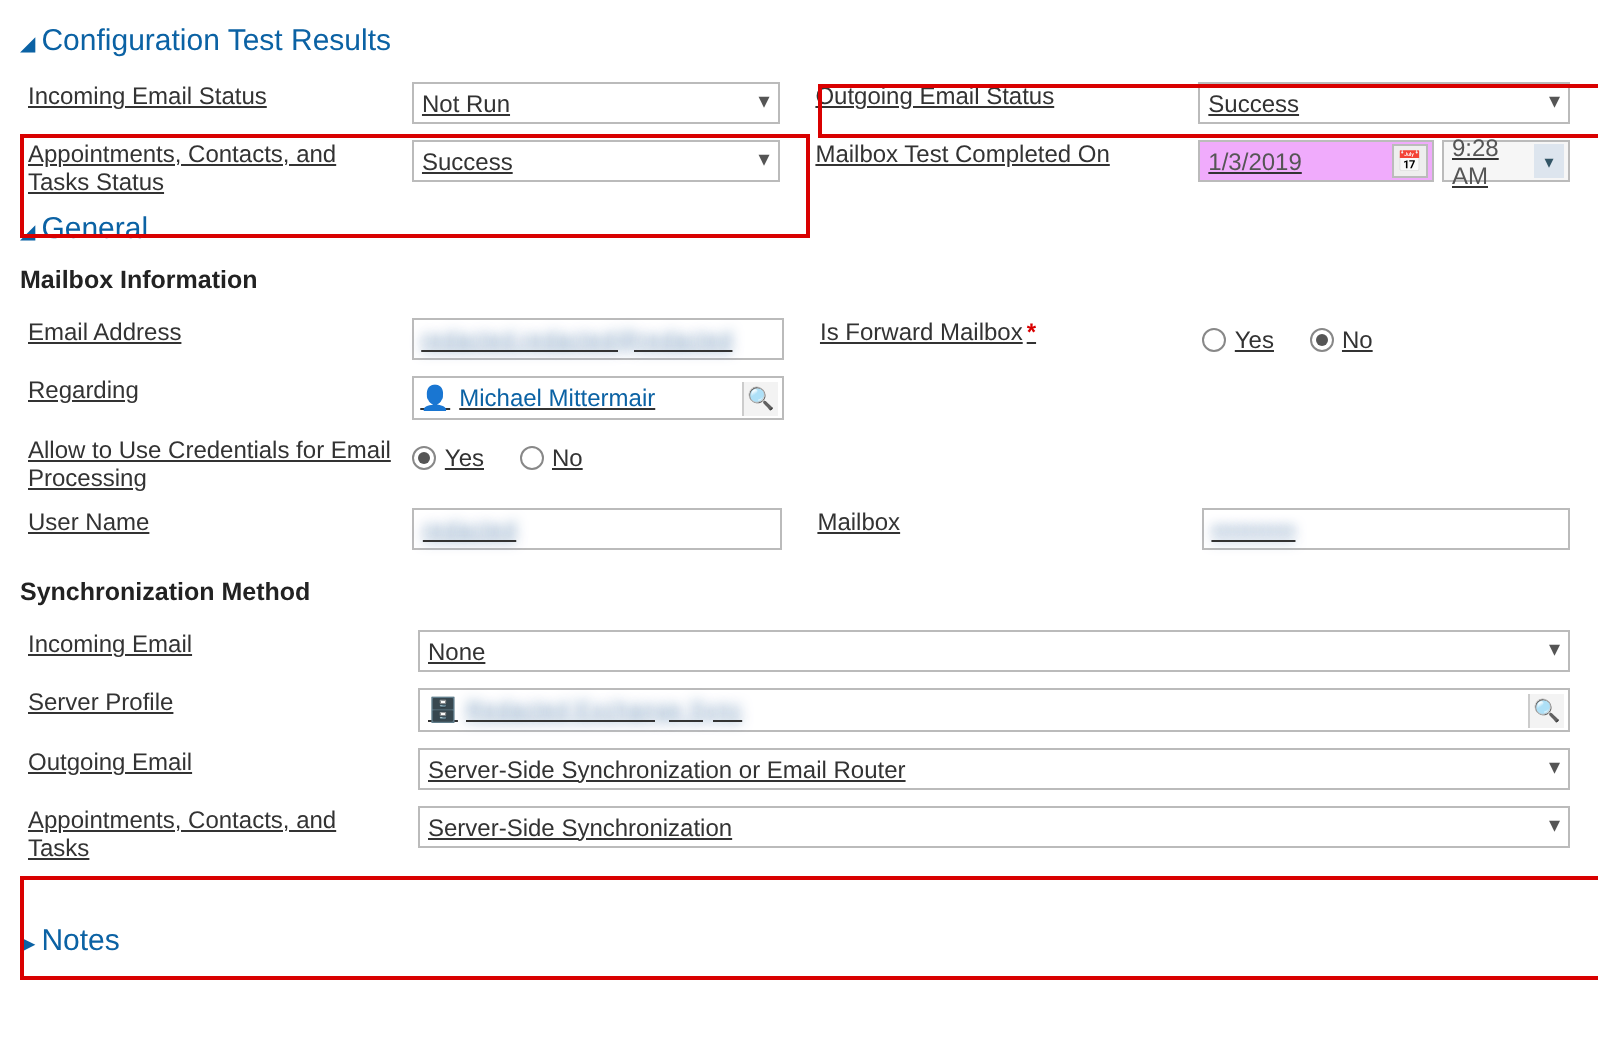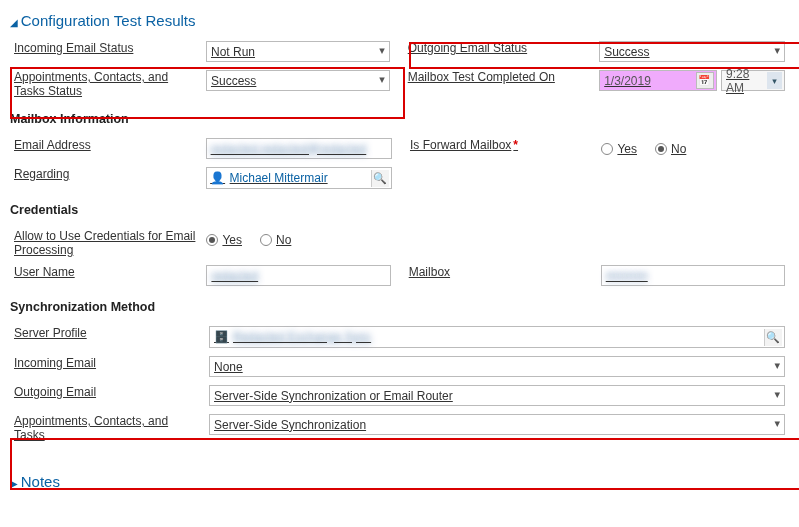--- a/index.html
+++ b/index.html
@@ -155,20 +155,23 @@
         <div class="time-box">
           <span>9:28 AM</span>
           <span class="dd-ic">▾</span>
         </div>
       </div>
     </td>
   </tr>
 </tbody>
     </table>
 
+<div class="section-head">
+  <span class="tri">◢</span><span>General</span>
+</div>
 
 <div class="subhead">Mailbox Information</div>
 
 <table class="form">
   <tbody>
   <tr>
     <td class="lbl">Email Address</td>
     <td class="ctl">
             <div class="txt">
               <span class="redacted">redacted.redacted@redacted</span>
@@ -192,21 +195,20 @@
         <span class="search-ic">🔍</span>
       </div>
     </td>
     <td class="gap"></td>
           <td class="lbl"></td>
           <td class="ctl"></td>
   </tr>
 </tbody>
     </table>
 
-<div class="subhead">Credentials</div>
 
 <table class="form">
   <tbody>
         <tr>
     <td class="lbl">Allow to Use Credentials for Email Processing</td>
     <td class="ctl">
       <div class="radio-row">
         <span><span class="radio checked"></span><span>Yes</span></span>
         <span><span class="radio"></span><span>No</span></span>
       </div>
@@ -231,38 +233,38 @@
           </td>
   </tr>
 </tbody>
     </table>
 
 <div class="subhead">Synchronization Method</div>
 
 <table class="form">
   <tbody>
         <tr>
+    <td class="lbl">Incoming Email</td>
+    <td colspan="4">
+            <div class="full-dd">
+              <span>None</span>
+            </div>
+          </td>
+  </tr>
+  <tr>
     <td class="lbl" style="width:195px">Server Profile</td>
     <td colspan="4">
       <div class="srv-lookup">
         <span class="srv-ic">🗄️</span>
         <span class="redacted">Redacted Exchange Sync</span>
         <span class="search-ic">🔍</span>
       </div>
     </td>
   </tr>
   <tr>
-    <td class="lbl">Incoming Email</td>
-    <td colspan="4">
-            <div class="full-dd">
-              <span>None</span>
-            </div>
-          </td>
-  </tr>
-  <tr>
     <td class="lbl">Outgoing Email</td>
     <td colspan="4">
             <div class="full-dd">
               <span>Server-Side Synchronization or Email Router</span>
             </div>
           </td>
   </tr>
   <tr>
     <td class="lbl">Appointments, Contacts, and Tasks</td>
     <td colspan="4">

